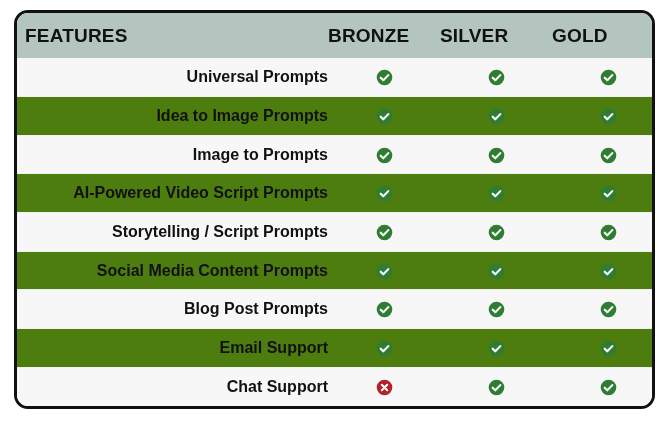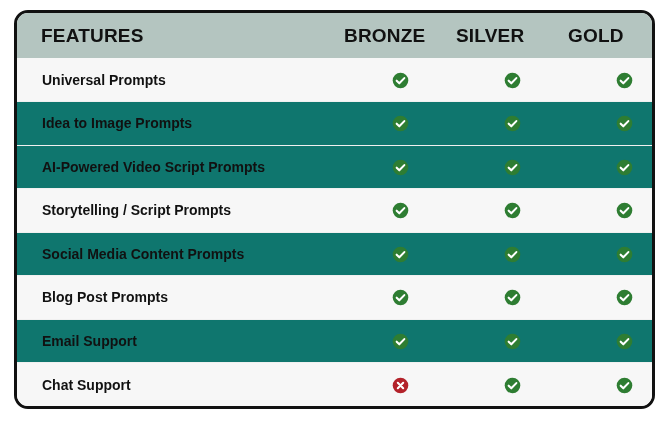--- a/index.html
+++ b/index.html
@@ -39,46 +39,46 @@
     height: 45px;
     font-size: 19px;
     font-weight: bold;
     color: #111111;
     letter-spacing: 0.2px;
     padding: 0;
     vertical-align: middle;
   }
   th.col-features {
     text-align: left;
-    padding-left: 24px;
+    padding-left: 8px;
     width: 303px;
     margin-left: 25px;
   }
   th.col-plan {
     text-align: left;
     width: 112px;
   }
 
   tbody tr {
     height: 32px;
   }
   tbody tr.odd  { background: #f7f7f7; }
-  tbody tr.even { background: #0f766e; }
+  tbody tr.even { background: #4d7c0f; }
 
   tbody td {
     padding: 0;
     vertical-align: middle;
     border-bottom: 1px solid #f0f0f0;
   }
   tbody tr:last-child td { border-bottom: none; }
 
   td.feature-name {
-    text-align: left;
+    text-align: right;
     padding-left: 25px;
-    font-size: 14px;
+    font-size: 16px;
     font-weight: bold;
     color: #111111;
     white-space: nowrap;
   }
   td.plan-cell {
     text-align: center;
   }
 
   .mark {
     display: inline-block;
@@ -124,20 +124,35 @@
               </svg></span></td>
           <td class="plan-cell"><span><svg viewBox="0 0 24 24" class="mark">
                 <circle cx="12" cy="12" r="11" fill="#2e7d32"></circle>
                 <path d="M6.6 12.3 L10.3 16 L17.4 8.6" stroke="#ffffff" stroke-width="2.9" stroke-linecap="round" stroke-linejoin="round" fill="none"></path>
               </svg></span></td>
           <td class="plan-cell"><span><svg viewBox="0 0 24 24" class="mark">
                 <circle cx="12" cy="12" r="11" fill="#2e7d32"></circle>
                 <path d="M6.6 12.3 L10.3 16 L17.4 8.6" stroke="#ffffff" stroke-width="2.9" stroke-linecap="round" stroke-linejoin="round" fill="none"></path>
               </svg></span></td>
         </tr>
+        <tr class="odd">
+          <td class="feature-name">Image to Prompts</td>
+          <td class="plan-cell"><span><svg viewBox="0 0 24 24" class="mark">
+                <circle cx="12" cy="12" r="11" fill="#2e7d32"></circle>
+                <path d="M6.6 12.3 L10.3 16 L17.4 8.6" stroke="#ffffff" stroke-width="2.9" stroke-linecap="round" stroke-linejoin="round" fill="none"></path>
+              </svg></span></td>
+          <td class="plan-cell"><span><svg viewBox="0 0 24 24" class="mark">
+                <circle cx="12" cy="12" r="11" fill="#2e7d32"></circle>
+                <path d="M6.6 12.3 L10.3 16 L17.4 8.6" stroke="#ffffff" stroke-width="2.9" stroke-linecap="round" stroke-linejoin="round" fill="none"></path>
+              </svg></span></td>
+          <td class="plan-cell"><span><svg viewBox="0 0 24 24" class="mark">
+                <circle cx="12" cy="12" r="11" fill="#2e7d32"></circle>
+                <path d="M6.6 12.3 L10.3 16 L17.4 8.6" stroke="#ffffff" stroke-width="2.9" stroke-linecap="round" stroke-linejoin="round" fill="none"></path>
+              </svg></span></td>
+        </tr>
         <tr class="even">
           <td class="feature-name">AI-Powered Video Script Prompts</td>
           <td class="plan-cell"><span><svg viewBox="0 0 24 24" class="mark">
                 <circle cx="12" cy="12" r="11" fill="#2e7d32"></circle>
                 <path d="M6.6 12.3 L10.3 16 L17.4 8.6" stroke="#ffffff" stroke-width="2.9" stroke-linecap="round" stroke-linejoin="round" fill="none"></path>
               </svg></span></td>
           <td class="plan-cell"><span><svg viewBox="0 0 24 24" class="mark">
                 <circle cx="12" cy="12" r="11" fill="#2e7d32"></circle>
                 <path d="M6.6 12.3 L10.3 16 L17.4 8.6" stroke="#ffffff" stroke-width="2.9" stroke-linecap="round" stroke-linejoin="round" fill="none"></path>
               </svg></span></td>

